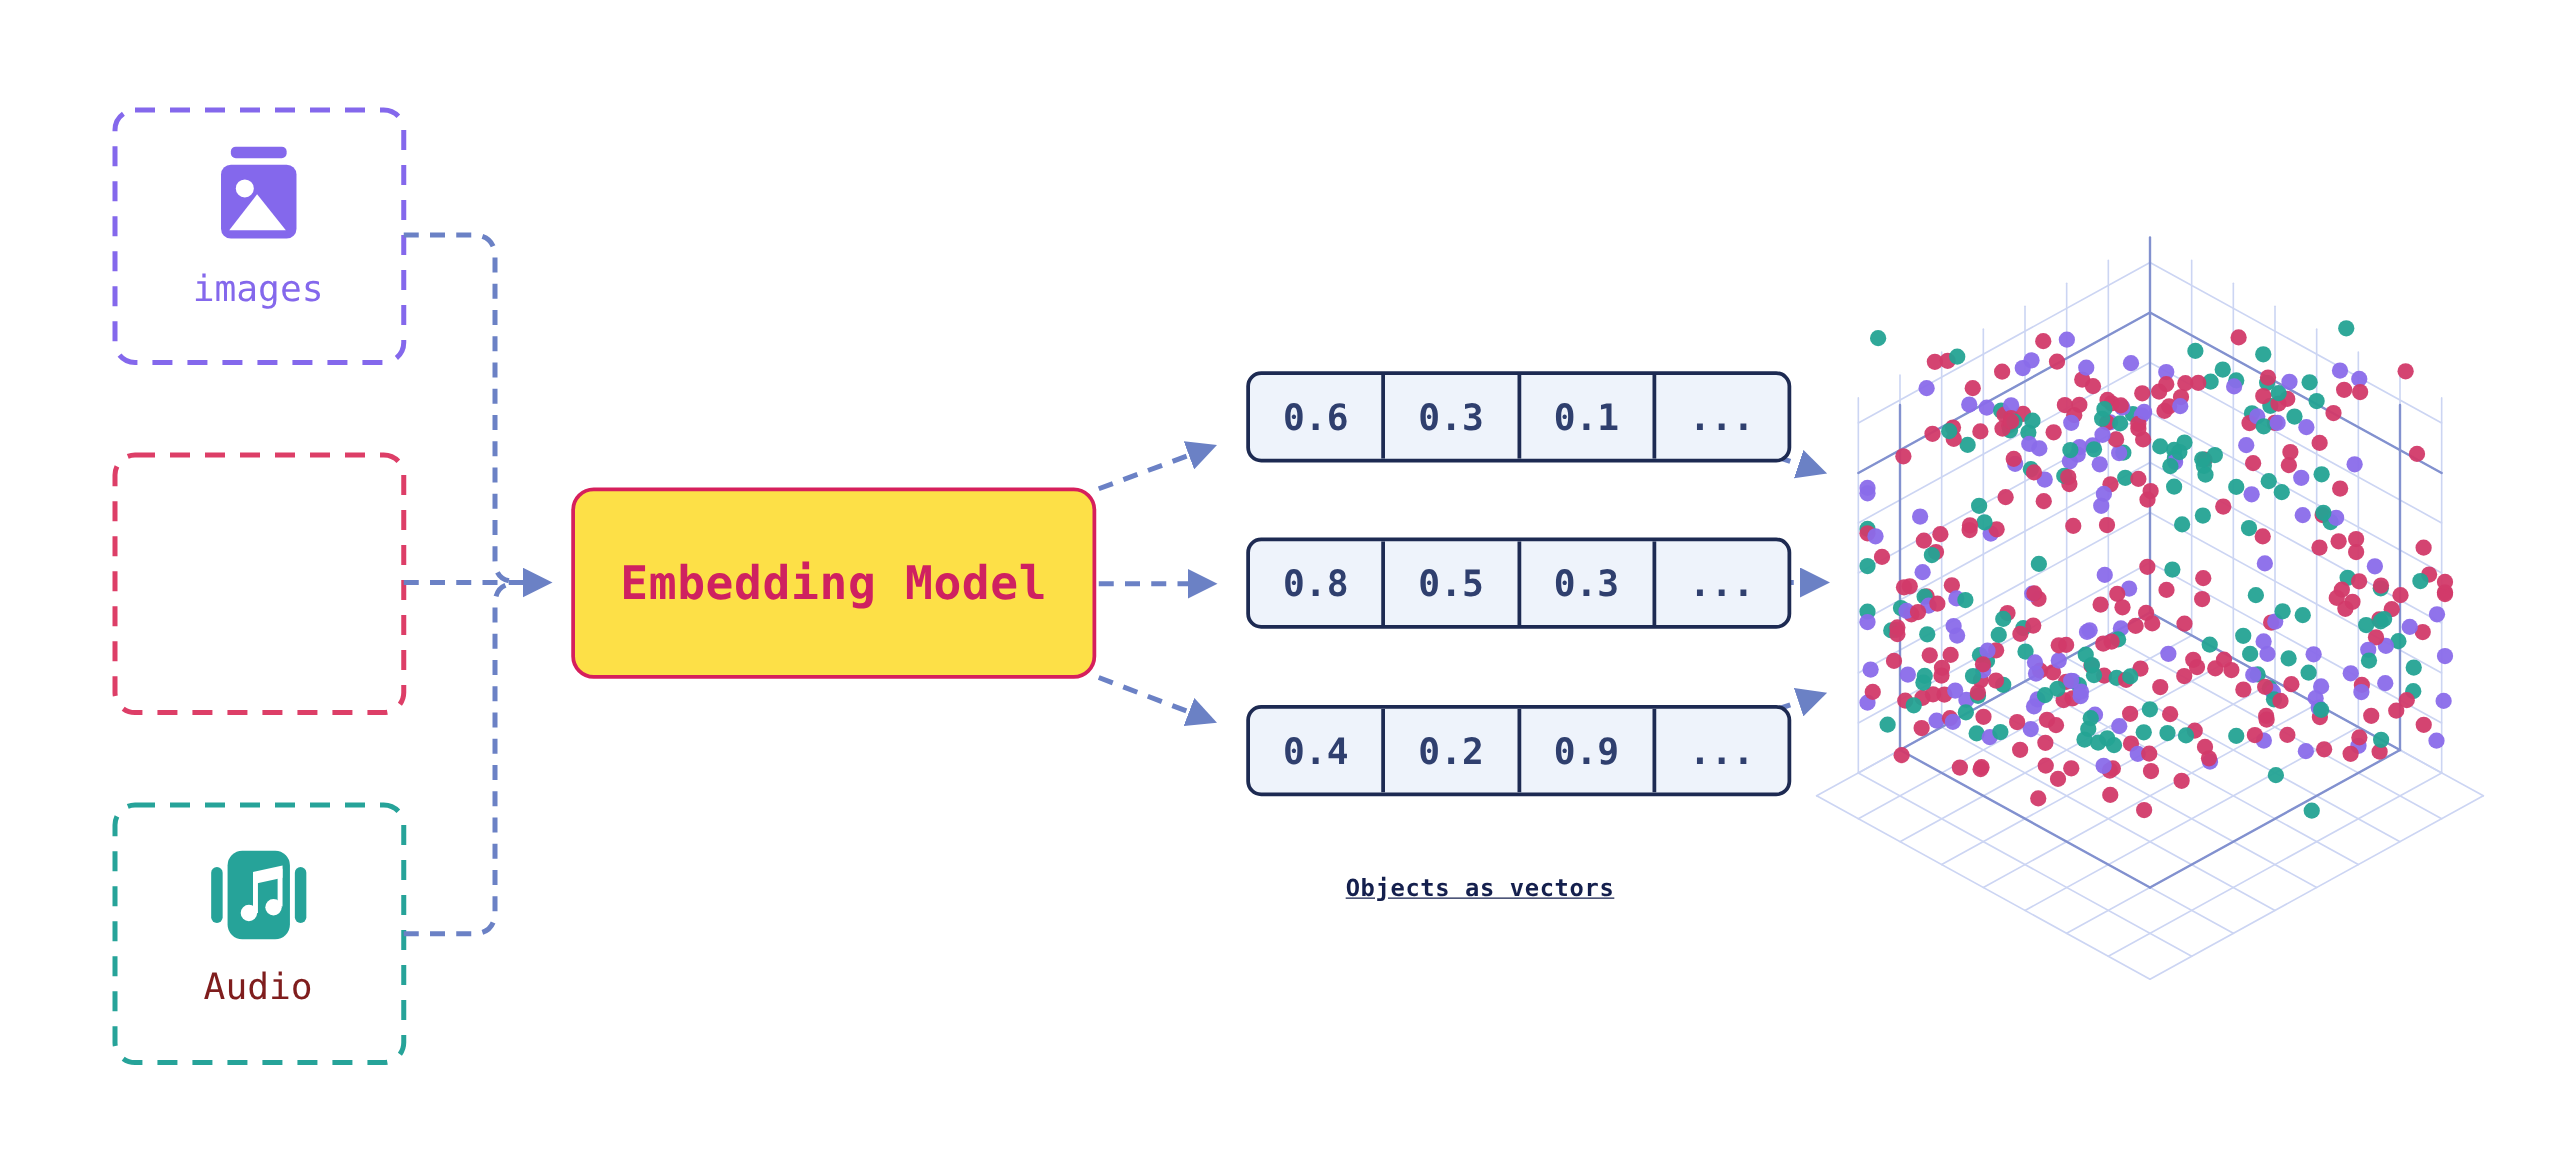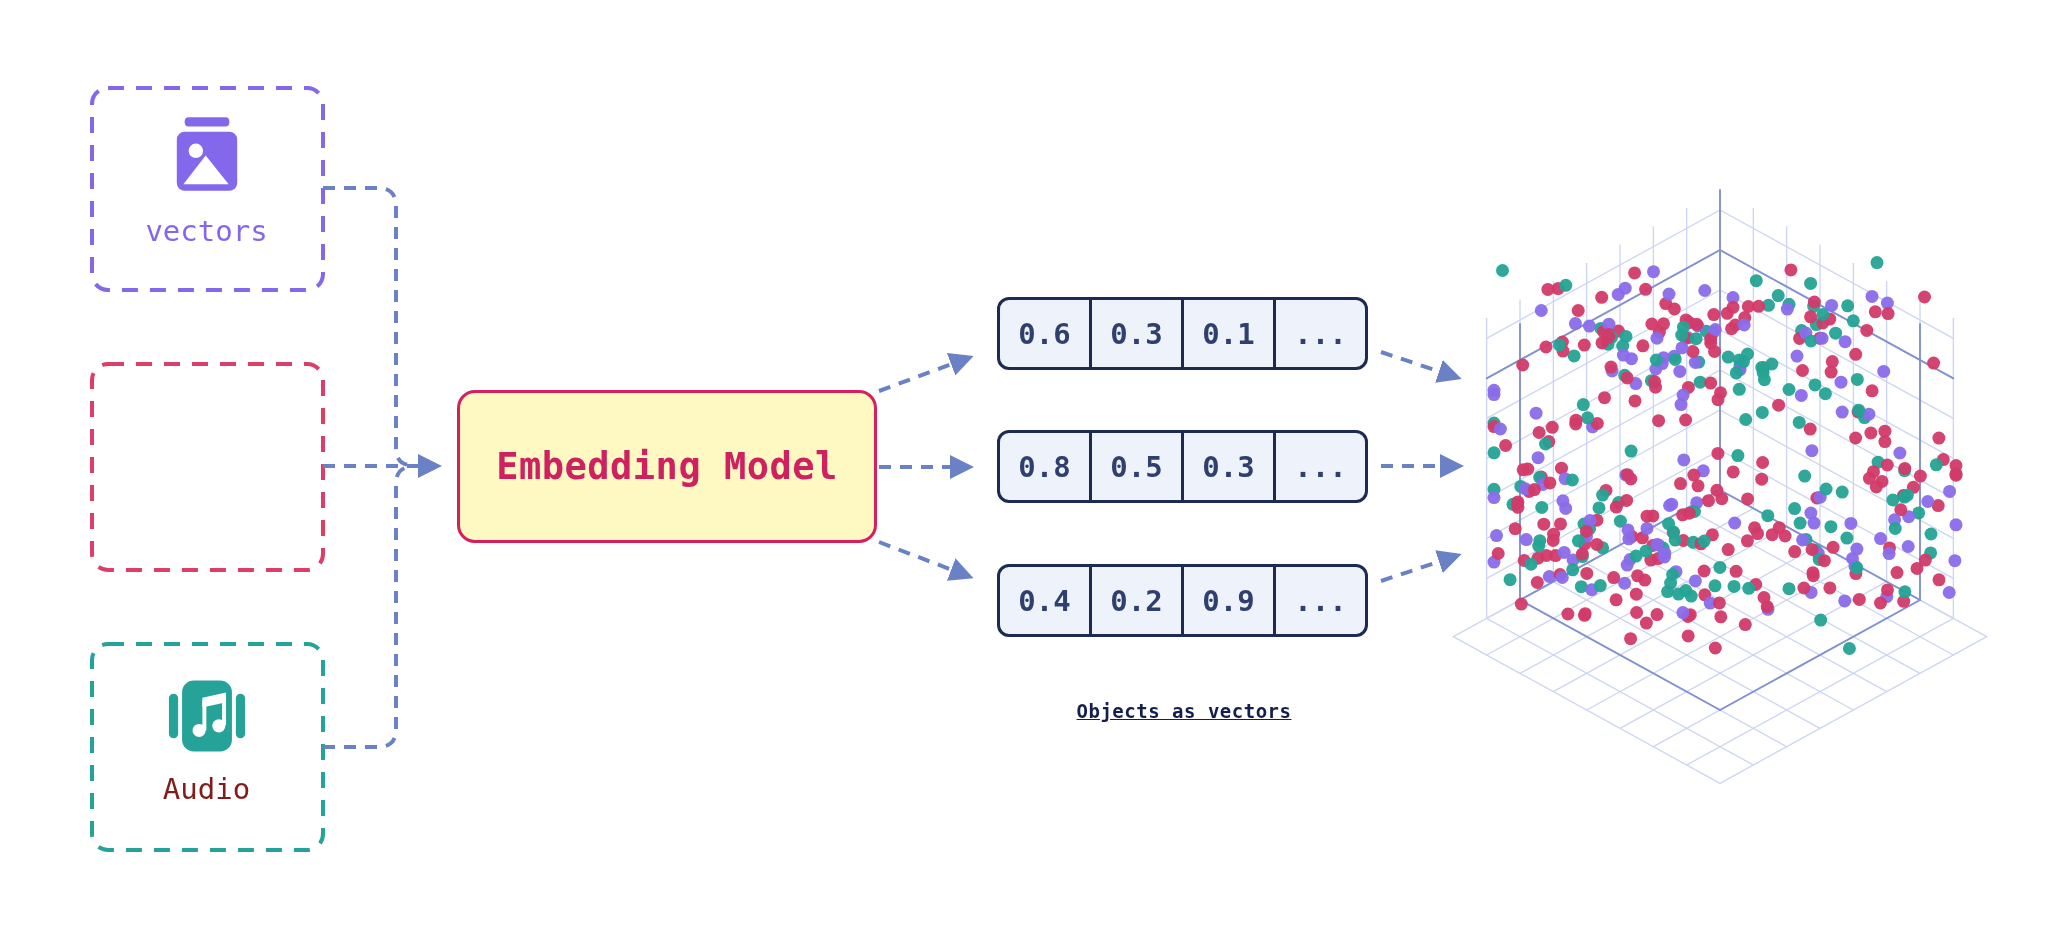--- a/index.html
+++ b/index.html
@@ -4,21 +4,21 @@
 <style>
   html,body{margin:0;padding:0;background:#ffffff;}
   .canvas{position:relative;width:2048px;height:935px;background:#ffffff;overflow:hidden;
           font-family:"DejaVu Sans Mono", monospace;}
   svg.gfx{position:absolute;left:0;top:0;}
   .inbox{position:absolute;width:233px;display:flex;flex-direction:column;align-items:center;}
   .inbox .lbl{font-size:29px;font-weight:500;letter-spacing:0px;margin-top:14px;}
   .model-box{position:absolute;left:457px;top:390px;width:420px;height:153px;border-radius:18px;
              border:3px solid;display:flex;align-items:center;justify-content:center;
              font-size:37px;font-weight:bold;letter-spacing:0.5px;box-sizing:border-box;}
-  .vrow{position:absolute;left:997px;width:371px;height:73px;border:3px solid;border-radius:12px;
+  .vrow{position:absolute;left:997px;width:436px;height:73px;border:3px solid;border-radius:12px;
         display:flex;box-sizing:border-box;overflow:hidden;}
   .vcell{flex:1 1 0;display:flex;align-items:center;justify-content:center;
          font-size:29px;font-weight:bold;border-right:3px solid;}
   .vcell:last-child{border-right:none;}
   .caption{position:absolute;left:984px;top:700px;width:400px;text-align:center;
            font-size:19px;font-weight:bold;letter-spacing:0.5px;text-decoration:underline;}
   .iconwrap{height:88px;display:flex;align-items:flex-end;justify-content:center;}
 </style>
 </head>
 <body>
@@ -557,41 +557,41 @@
 
   <div class="inbox" style="left:90px;top:88px;">
     <div class="iconwrap" style="margin-top:24px;">
       <svg width="84" height="84" viewBox="0 0 64 64" fill="#8468ec">
         <rect x="15" y="1" width="34" height="7" rx="3"></rect>
         <rect x="9" y="12" width="46" height="45" rx="6"></rect>
         <circle cx="23.5" cy="26.5" r="5.5" fill="#ffffff"></circle>
         <path d="M14 52 L31 30 L48.5 52 Z" fill="#ffffff"></path>
       </svg>
     </div>
-    <div class="lbl" style="color: rgb(132, 104, 236);">vectors</div>
+    <div class="lbl" style="color: rgb(132, 104, 236);">images</div>
   </div>
 
 
   <div class="inbox" style="left:90px;top:644px;">
     <div class="iconwrap" style="margin-top:26px;">
       <svg width="84" height="84" viewBox="0 0 64 64" fill="#26a399">
         <rect x="3" y="15" width="7" height="34" rx="3.5"></rect>
         <rect x="54" y="15" width="7" height="34" rx="3.5"></rect>
         <rect x="13" y="5" width="38" height="54" rx="9"></rect>
         <path d="M28.5 18 L46.5 14 L46.5 21.5 L28.5 25.5 Z" fill="#ffffff"></path>
         <rect x="28.5" y="20" width="3" height="23" fill="#ffffff"></rect>
         <rect x="43.5" y="16" width="3" height="23" fill="#ffffff"></rect>
         <circle cx="26" cy="43" r="5" fill="#ffffff"></circle>
         <circle cx="41" cy="39.5" r="5" fill="#ffffff"></circle>
       </svg>
     </div>
     <div class="lbl" style="color: #7f1d1d;">Audio</div>
   </div>
 
-  <div class="model-box" style="background: #fef9c3; border-color: rgb(214, 31, 92); color: rgb(207, 33, 96);">
+  <div class="model-box" style="background: #fde047; border-color: rgb(214, 31, 92); color: rgb(207, 33, 96);">
     <span>Embedding Model</span>
   </div>
 
   <div class="vrow" style="top: 297px; background: rgb(238, 243, 251); border-color: rgb(29, 42, 82); color: rgb(47, 63, 110);">
     <div class="vcell" style="border-color: rgb(29, 42, 82);">0.6</div>
     <div class="vcell" style="border-color: rgb(29, 42, 82);">0.3</div>
     <div class="vcell" style="border-color: rgb(29, 42, 82);">0.1</div>
     <div class="vcell" style="border-color: rgb(29, 42, 82);">...</div>
   </div>
   <div class="vrow" style="top: 430px; background: rgb(238, 243, 251); border-color: rgb(29, 42, 82); color: rgb(47, 63, 110);">

